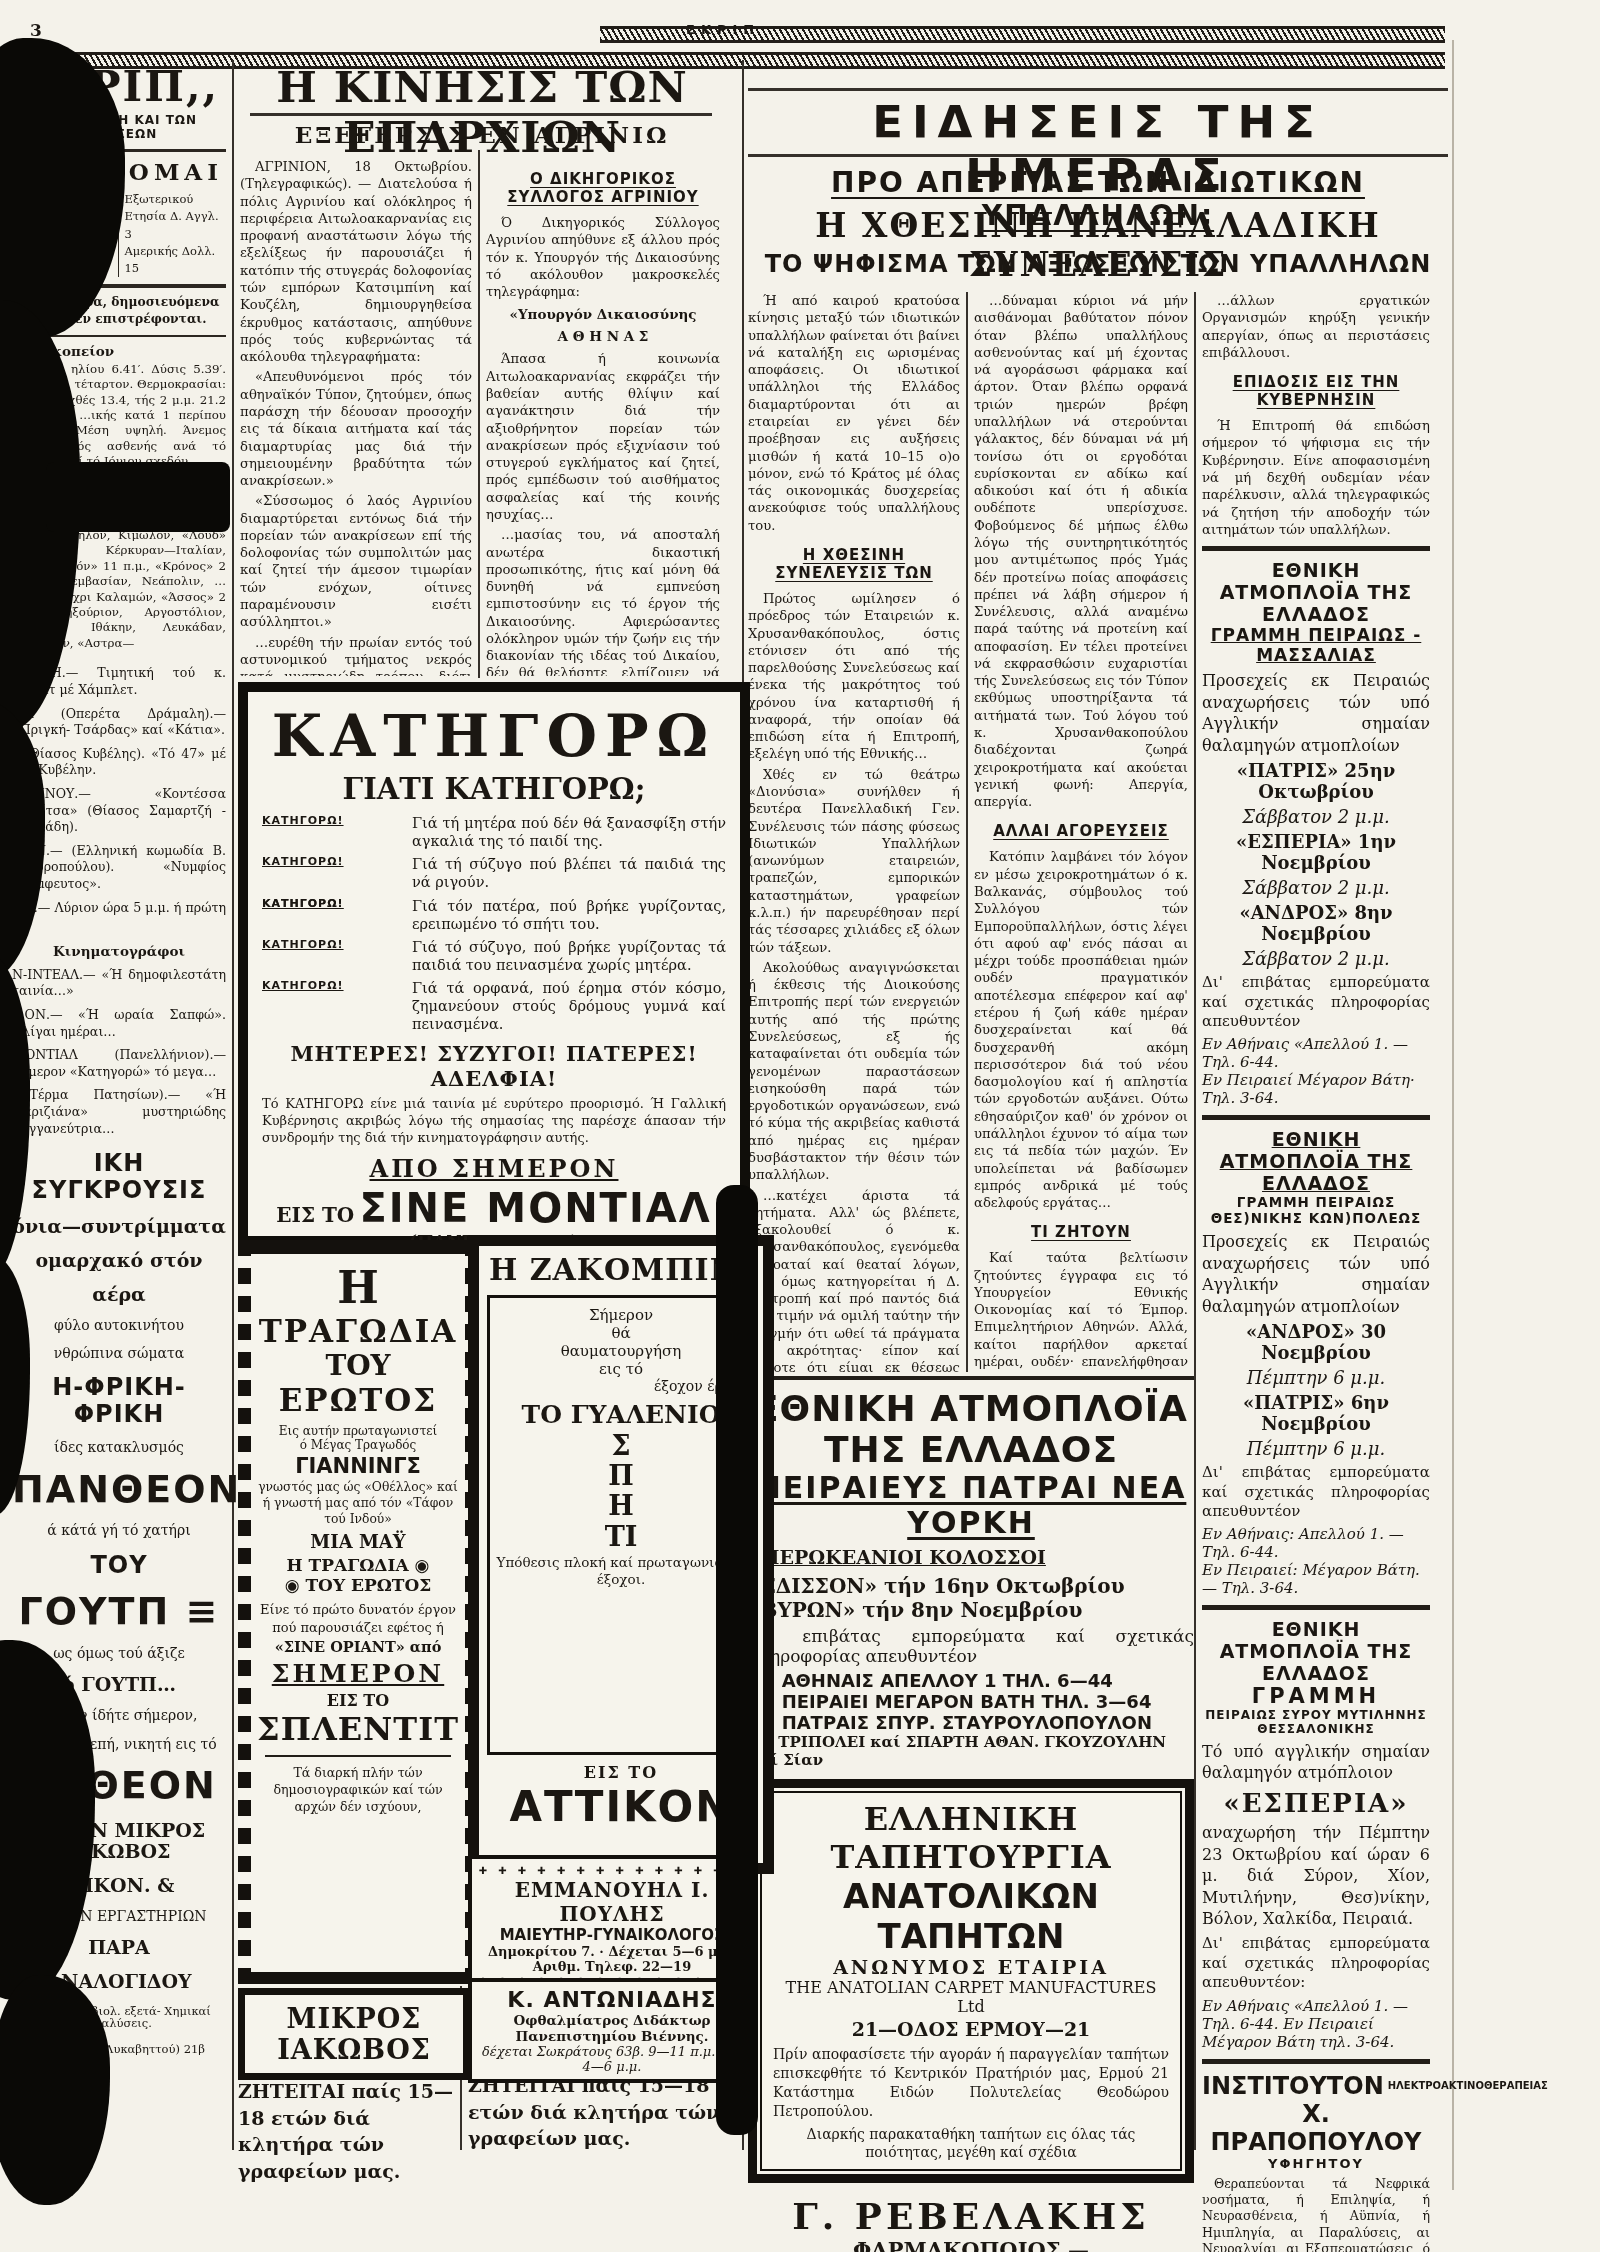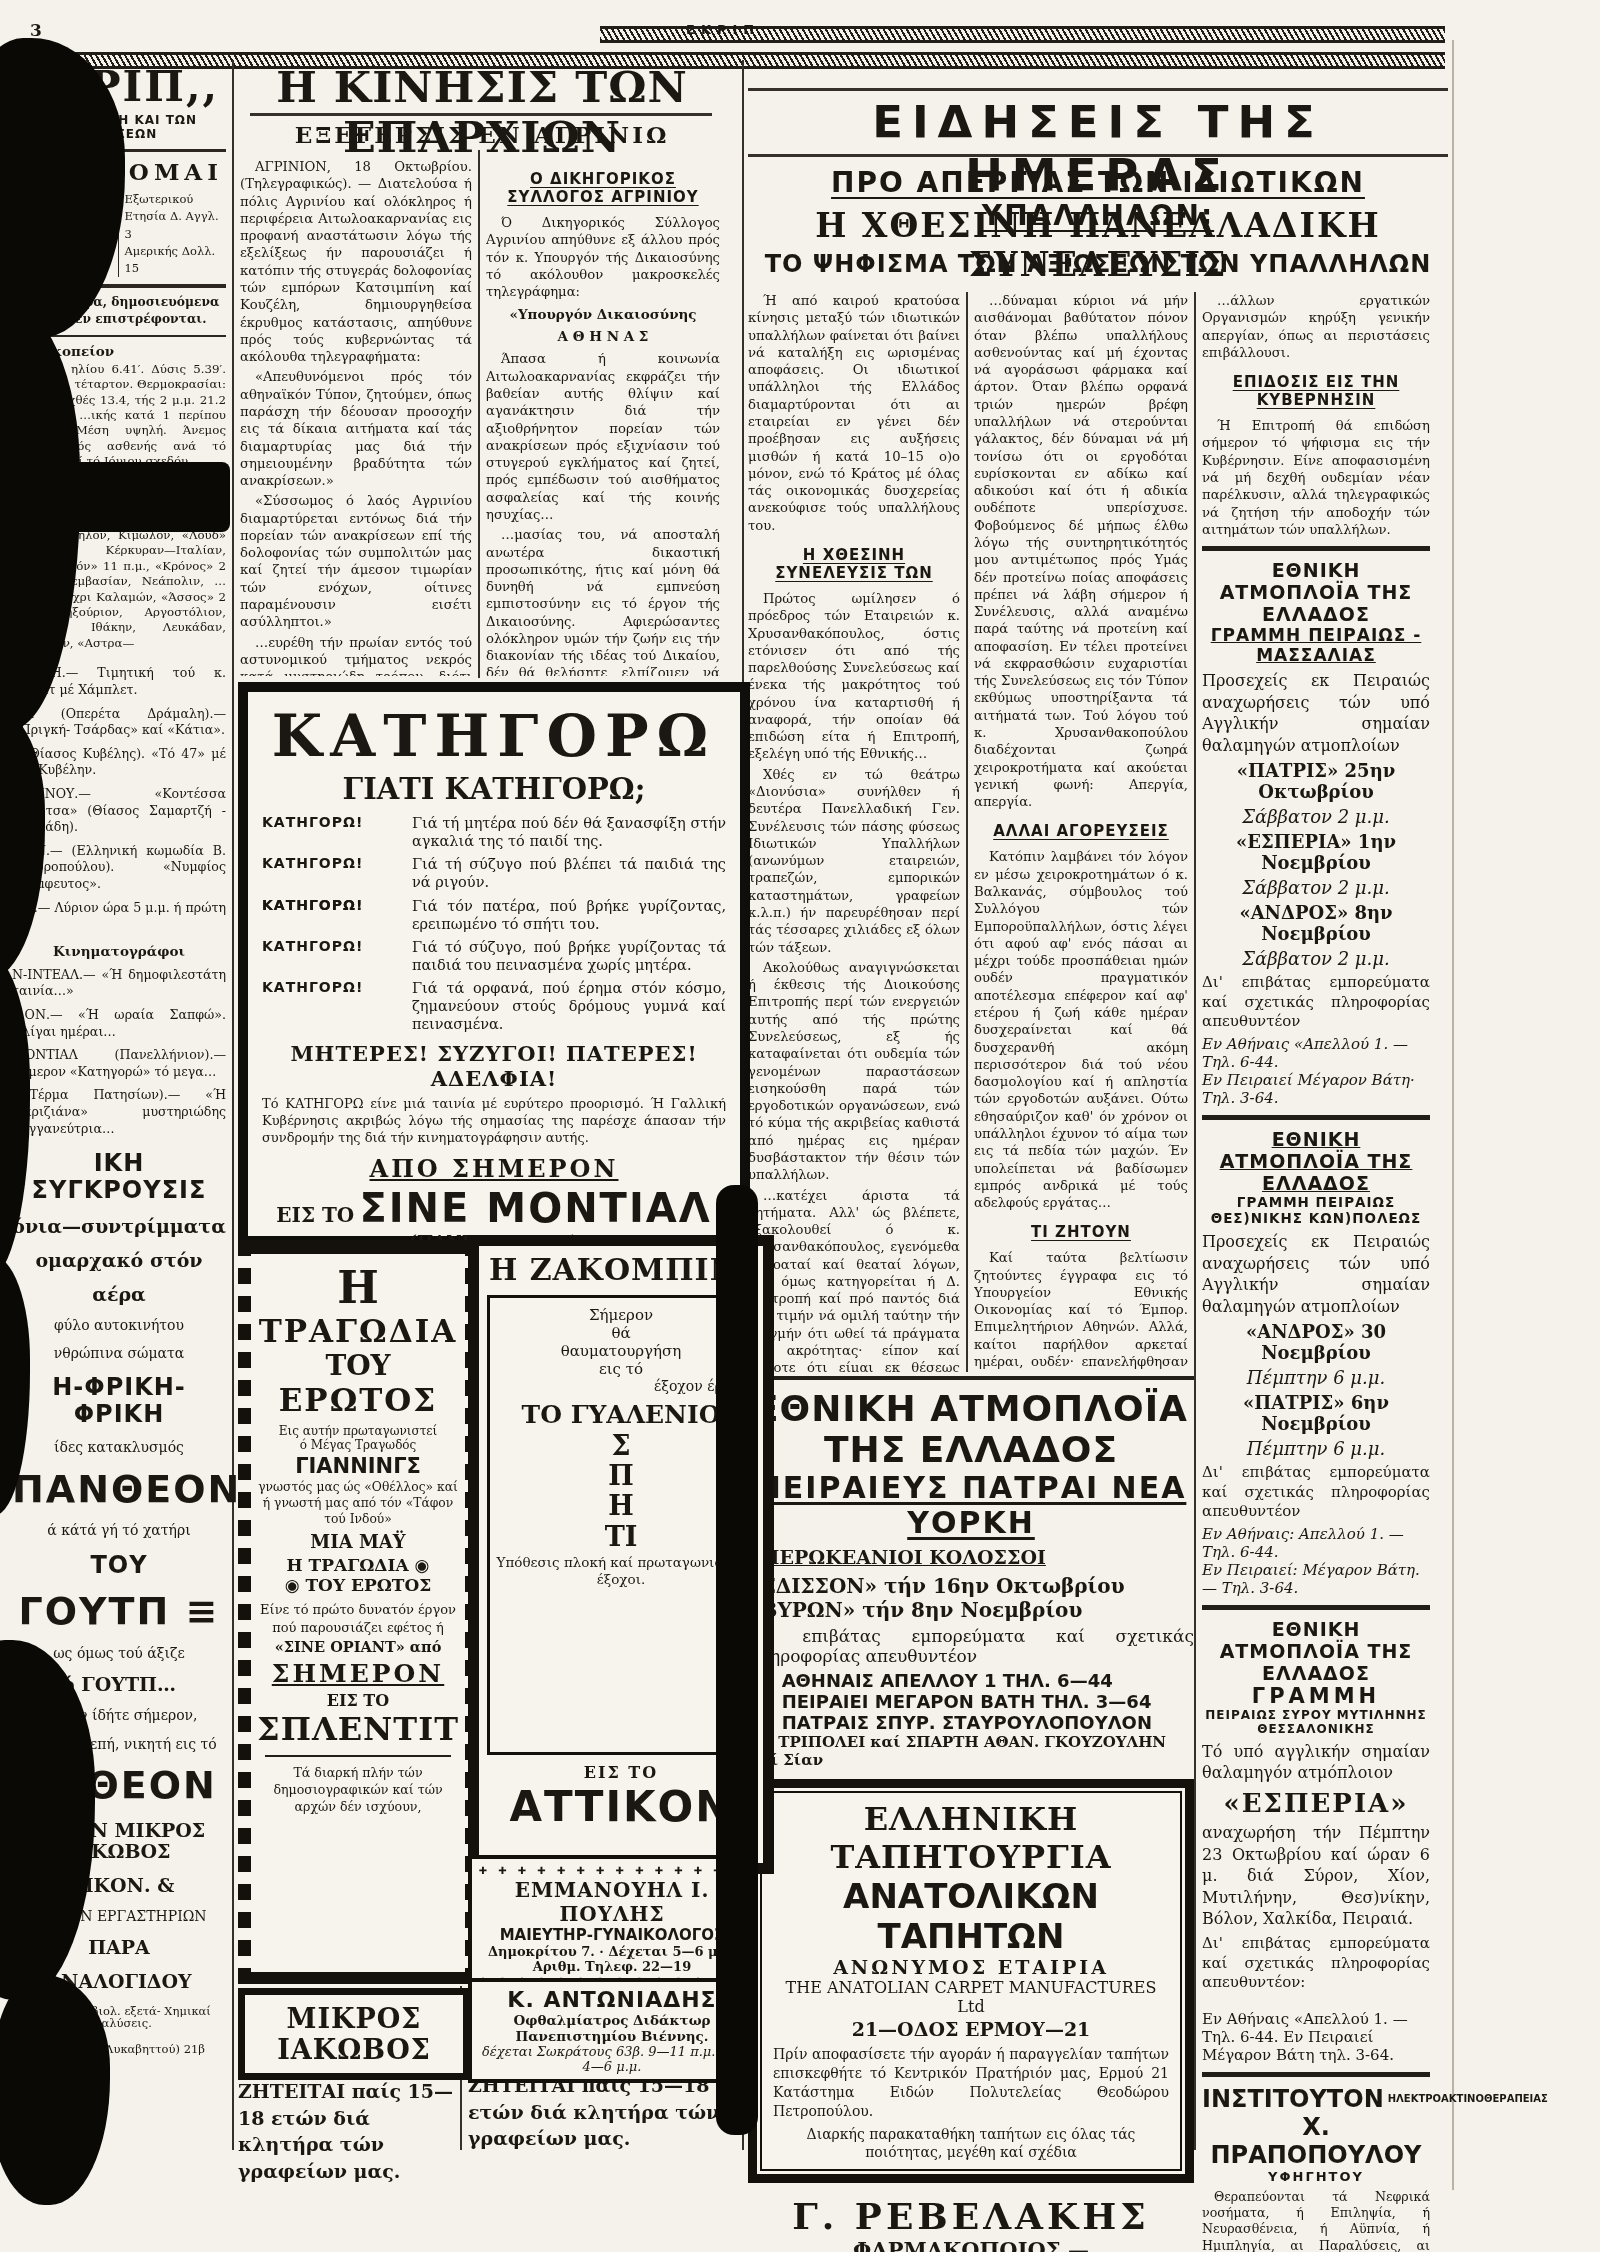--- a/index.html
+++ b/index.html
@@ -23,21 +23,21 @@
   .frag{text-align:center;margin:13px 0;line-height:1.1;}
   .frag.fs{font-size:14px;}
   .frag.fm{font-size:19px;font-weight:bold;}
   .frag.fb{font-size:24px;font-weight:bold;letter-spacing:1px;font-family:"DejaVu Sans",sans-serif;}
   .frag.fxl{font-size:38px;font-weight:bold;letter-spacing:2px;font-family:"DejaVu Sans",sans-serif;}
   .frag.ft{font-size:11.5px;}
   .center{text-align:center;}
   .sans{font-family:"DejaVu Sans","Liberation Sans",sans-serif;}
   .boxed-ad{border:10px solid #100e0a;background:#f6f4ec;z-index:4;}
   .kat-item{margin:5px 0;padding-left:150px;position:relative;font-size:14.5px;line-height:1.25;text-align:justify;}
-  .kat-label{position:absolute;left:0;top:0;font-weight:bold;font-size:14px;letter-spacing:1px;font-family:"DejaVu Sans",sans-serif;}
+  .kat-label{position:absolute;left:0;top:0;font-weight:bold;font-size:11px;letter-spacing:1px;font-family:"DejaVu Sans",sans-serif;text-decoration:underline;}
   .ship-line{font-size:18px;font-weight:bold;text-align:center;margin:4px 0;}
   .blk-title{font-weight:bold;text-align:center;font-family:"DejaVu Sans",sans-serif;letter-spacing:1px;}
   .smallp{font-size:12.6px;line-height:1.3;text-align:justify;text-indent:12px;margin:0 0 4px;}
   .vertical{width:34px;margin:2px auto;word-break:break-all;line-height:1.12;font-size:27px;font-weight:bold;text-align:center;}
   .deco-row{text-align:center;font-size:10px;letter-spacing:4px;margin:2px 0;}
 </style>
 </head>
 <body>
 
 <div class="canvas">
@@ -243,21 +243,21 @@
     </div>
     <div style="height:5px;background:#221e18;margin:8px 0;"></div>
     <div>
       <div class="blk-title" style="font-size:19px;">ΕΘΝΙΚΗ ΑΤΜΟΠΛΟΪΑ ΤΗΣ ΕΛΛΑΔΟΣ</div>
       <div class="blk-title" style="font-size:21px;letter-spacing:4px;">ΓΡΑΜΜΗ</div>
       <div class="blk-title" style="font-size:12px;">ΠΕΙΡΑΙΩΣ ΣΥΡΟΥ ΜΥΤΙΛΗΝΗΣ ΘΕΣΣΑΛΟΝΙΚΗΣ</div>
       <div style="font-size:16px;line-height:1.35;margin-top:5px;text-align:justify;">Τό υπό αγγλικήν σημαίαν θαλαμηγόν ατμόπλοιον</div>
       <div class="center" style="font-size:26px;font-weight:bold;letter-spacing:2px;margin:4px 0;">«ΕΣΠΕΡΙΑ»</div>
       <div style="font-size:16px;line-height:1.35;text-align:justify;">αναχωρήση τήν Πέμπτην 23 Οκτωβρίου καί ώραν 6 μ. διά Σύρον, Χίον, Μυτιλήνην, Θεσ)νίκην, Βόλον, Χαλκίδα, Πειραιά.</div>
       <div style="font-size:15px;line-height:1.3;margin-top:4px;text-align:justify;">Δι' επιβάτας εμπορεύματα καί σχετικάς πληροφορίας απευθυντέον:</div>
-      <div style="font-size:15px;margin-top:17px;">Εν Αθήναις «Απελλού 1. — Τηλ. 6-44. Εν Πειραιεί Μέγαρον Βάτη τηλ. 3-64.</div>
+      <div style="font-size:15px;font-style:italic;margin-top:4px;">Εν Αθήναις «Απελλού 1. — Τηλ. 6-44. Εν Πειραιεί Μέγαρον Βάτη τηλ. 3-64.</div>
     </div>
     <div style="height:5px;background:#221e18;margin:8px 0;"></div>
     <div>
       <div style="display:flex;align-items:center;gap:4px;">
         <span class="sans" style="font-size:24px;font-weight:bold;">ΙΝΣΤΙΤΟΥΤΟΝ</span>
         <span class="sans" style="font-size:10px;font-weight:bold;line-height:1.1;width:66px;">ΗΛΕΚΤΡΟΑΚΤΙΝΟΘΕΡΑΠΕΙΑΣ</span>
       </div>
       <div class="center sans" style="font-size:24px;font-weight:bold;">Χ. ΠΡΑΠΟΠΟΥΛΟΥ</div>
       <div class="center sans" style="font-size:13px;font-weight:bold;letter-spacing:2px;">ΥΦΗΓΗΤΟΥ</div>
       <div class="smallp" style="margin-top:5px;">Θεραπεύονται τά Νεφρικά νοσήματα, ή Επιληψία, ή Νευρασθένεια, ή Αϋπνία, ή Ημιπληγία, αι Παραλύσεις, αι Νευραλγίαι, αι Εξσπερματώσεις, ό Αρθριτισμός καί ή Αρτηριοσκλήρωσις.</div>

